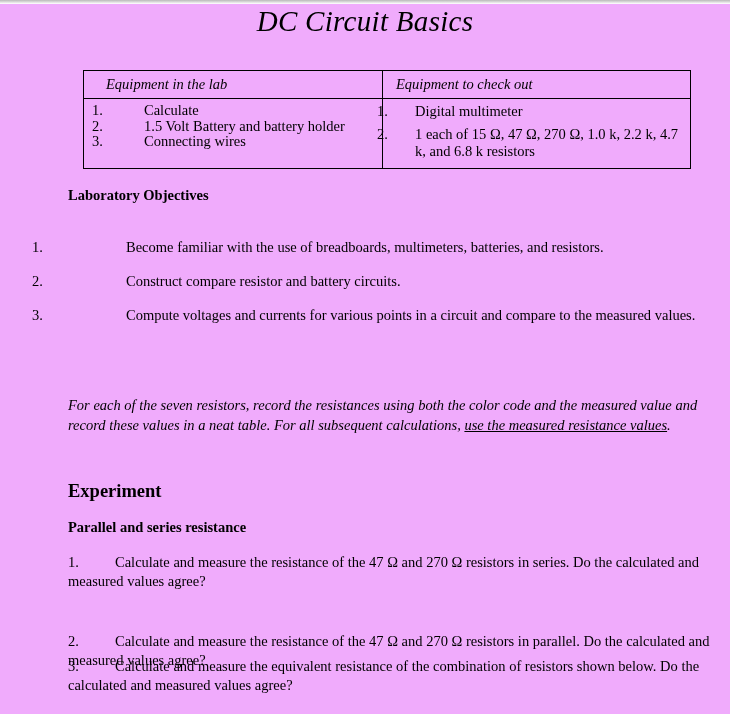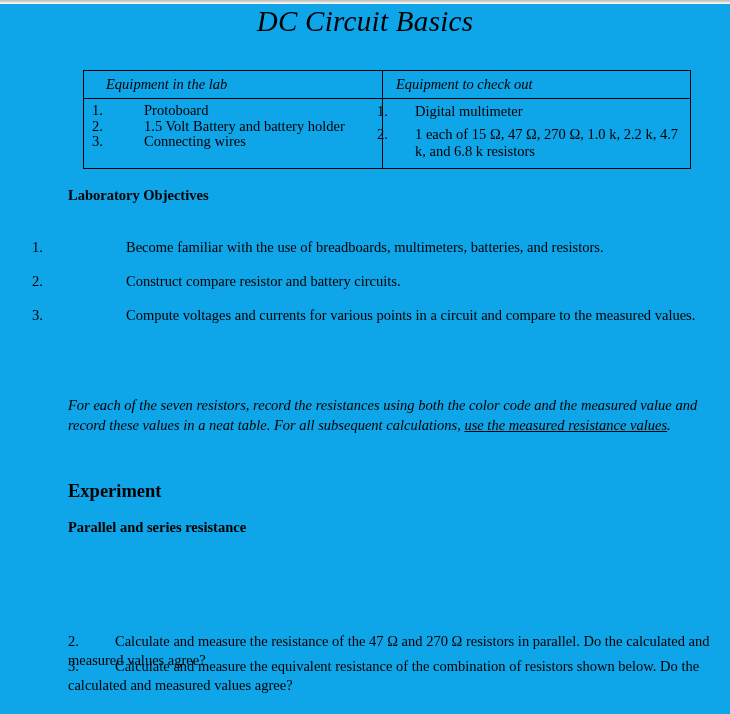--- a/index.html
+++ b/index.html
@@ -4,21 +4,21 @@
 <style>
   html, body {
     margin: 0;
     padding: 0;
     background: #ffffff;
   }
   #page {
     position: relative;
     width: 730px;
     height: 714px;
-    background: #0ea5e9;
+    background: #f0abfc;
     overflow: hidden;
     font-family: "Liberation Serif", "DejaVu Serif", serif;
     color: #000000;
   }
   
   .top-edge {
     position: absolute;
     top: 0; left: 0;
     width: 730px;
     height: 4px;
@@ -163,21 +163,21 @@
         <div class="cell-head left">Equipment in the lab</div>
       </td>
       <td class="col-right">
         <div class="cell-head right">Equipment to check out</div>
       </td>
     </tr>
     <tr>
       <td class="col-left">
         <div class="cell-body">
           <ul class="lab-list">
-            <li><span class="num">1.</span><span>Protoboard</span></li>
+            <li><span class="num">1.</span><span>Calculate</span></li>
             <li><span class="num">2.</span><span>1.5 Volt Battery and battery holder</span></li>
             <li><span class="num">3.</span><span>Connecting wires</span></li>
           </ul>
         </div>
       </td>
       <td class="col-right">
         <div class="cell-body">
           <ul class="checkout-list">
             <li><span class="num">1.</span><span>Digital multimeter</span></li>
             <li><span class="num">2.</span><span>1 each of 15 Ω, 47 Ω, 270 Ω, 1.0 k, 2.2 k, 4.7 k, and 6.8 k resistors</span></li>
@@ -196,18 +196,19 @@
     <li><span class="num">3.</span><span class="txt">Compute voltages and currents for various points in a circuit and compare to the measured values.</span></li>
   </ul>
 
 
   <p class="para" style="top:395px;"><span>For each of the seven resistors, record the resistances using both the color code and the measured value and record these values in a neat table.  For all subsequent calculations, </span><span class="u">use the measured resistance values</span><span>.</span></p>
 
   <div class="h-large" style="top:480px;">Experiment</div>
 
   <div class="h-small" style="top:518px;">Parallel and series resistance</div>
 
+  <p class="exp-item" style="top:553px;"><span class="num">1.</span><span>Calculate and measure the resistance of the 47 Ω and 270 Ω resistors in series.  Do the calculated and measured values agree?</span></p>
 
   <p class="exp-item" style="top:605px;margin-top:27px;"><span class="num">2.</span><span>Calculate and measure the resistance of the 47 Ω and 270 Ω resistors in parallel.  Do the calculated and measured values agree?</span></p>
 
   <p class="exp-item" style="top:657px;"><span class="num">3.</span><span>Calculate and measure the equivalent resistance of the combination of resistors shown below.  Do the calculated and measured values agree?</span></p>
 
 </div>
 
 </body></html>

